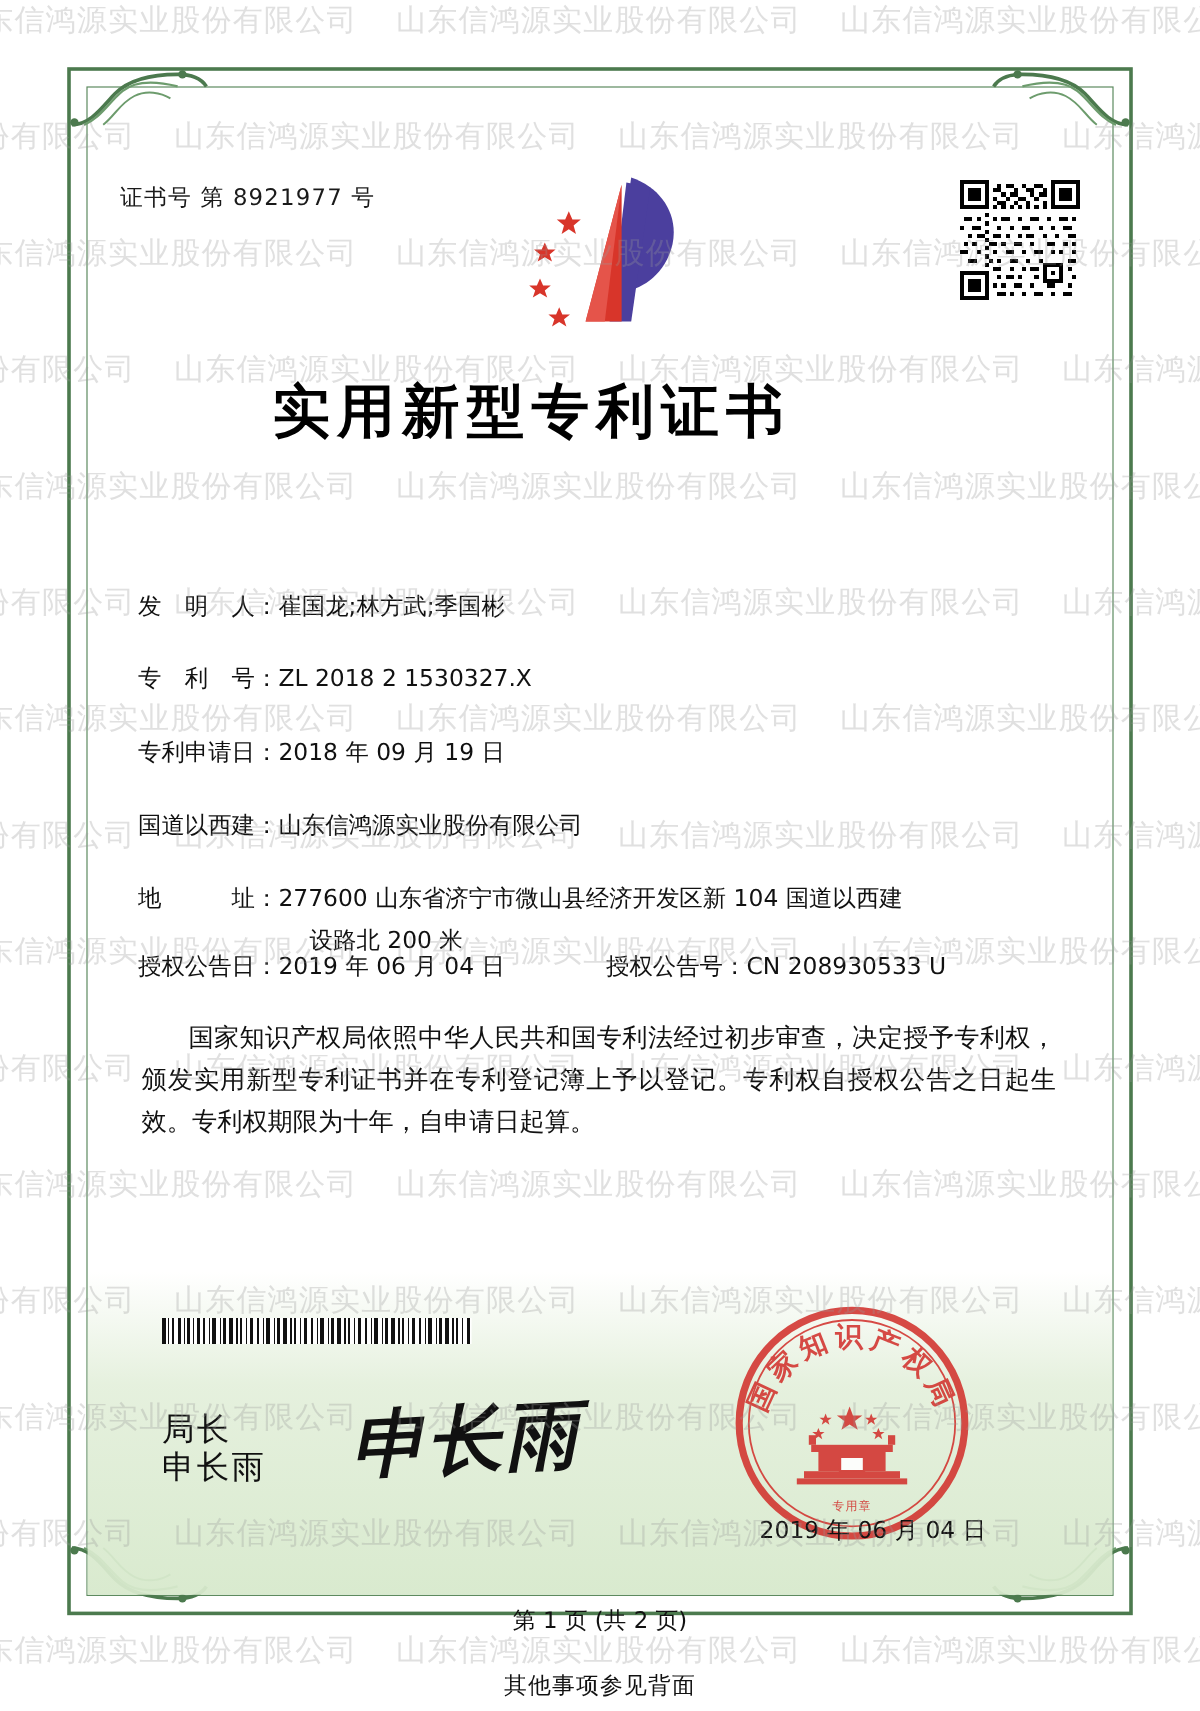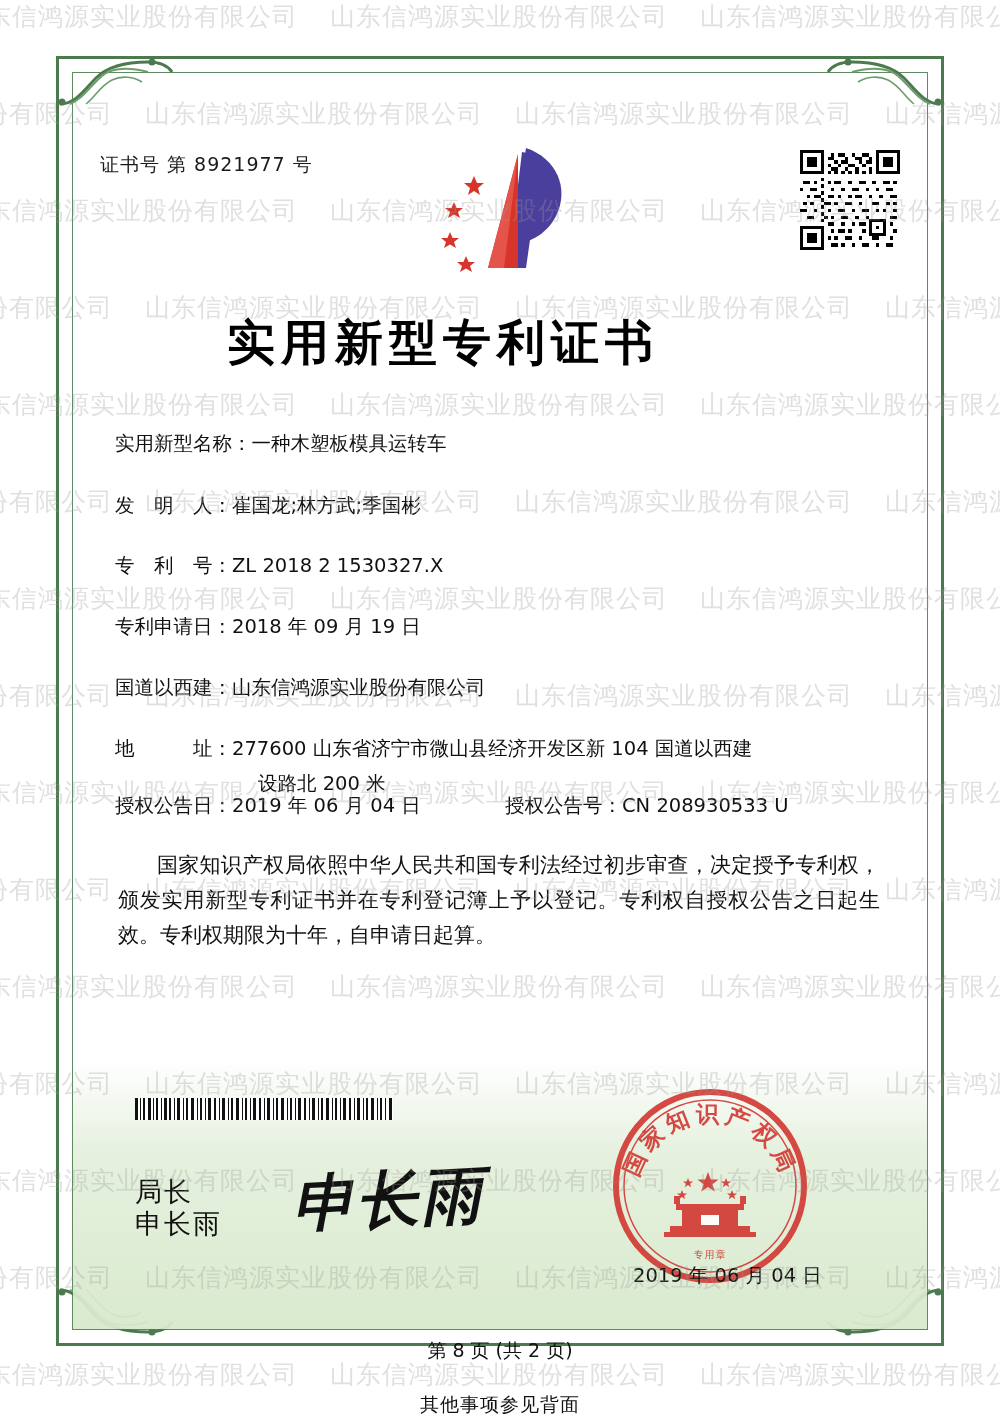--- a/index.html
+++ b/index.html
@@ -439,23 +439,20 @@
           <rect x="15" y="27" width="1" height="1"></rect>
             <rect x="18" y="27" width="2" height="1"></rect>
           <rect x="22" y="27" width="1" height="1"></rect>
             <rect x="25" y="27" width="2" height="1"></rect>
         </g>
       </svg>
     </div>
 
     <div class="title">实用新型专利证书</div>
 
-    <div class="field f1">
-      <span class="lbl">实用新型名称：</span><span>一种木塑板模具运转车</span>
-    </div>
     <div class="field f2">
       <span class="lbl">发　明　人：</span><span>崔国龙;林方武;季国彬</span>
     </div>
     <div class="field f3">
       <span class="lbl">专　利　号：</span><span>ZL 2018 2 1530327.X</span>
     </div>
     <div class="field f4">
       <span class="lbl">专利申请日：</span><span>2018 年 09 月 19 日</span>
     </div>
     <div class="field f5">
@@ -575,21 +572,21 @@
             <rect x="30" y="-12" width="6" height="8"></rect>
           </g>
 
           <text x="100" y="172" font-family="'DejaVu Sans', sans-serif" font-size="10" fill="#d2322d" text-anchor="middle" letter-spacing="1">专用章</text>
         </g>
       </svg>
     </div>
 
     <div class="seal-date">2019 年 06 月 04 日</div>
 
-    <div class="page-no">第 8 页 (共 2 页)</div>
+    <div class="page-no">第 1 页 (共 2 页)</div>
     <div class="footnote">其他事项参见背面</div>
   </div>
 
   <div class="watermark-layer" id="wm-layer">
       <div class="wm" style="left: -40px; top: 0px;">山东信鸿源实业股份有限公司</div>
       <div class="wm" style="left: 330px; top: 0px;">山东信鸿源实业股份有限公司</div>
       <div class="wm" style="left: 700px; top: 0px;">山东信鸿源实业股份有限公司</div>
       <div class="wm" style="left: -225px; top: 97px;">山东信鸿源实业股份有限公司</div>
       <div class="wm" style="left: 145px; top: 97px;">山东信鸿源实业股份有限公司</div>
       <div class="wm" style="left: 515px; top: 97px;">山东信鸿源实业股份有限公司</div>

